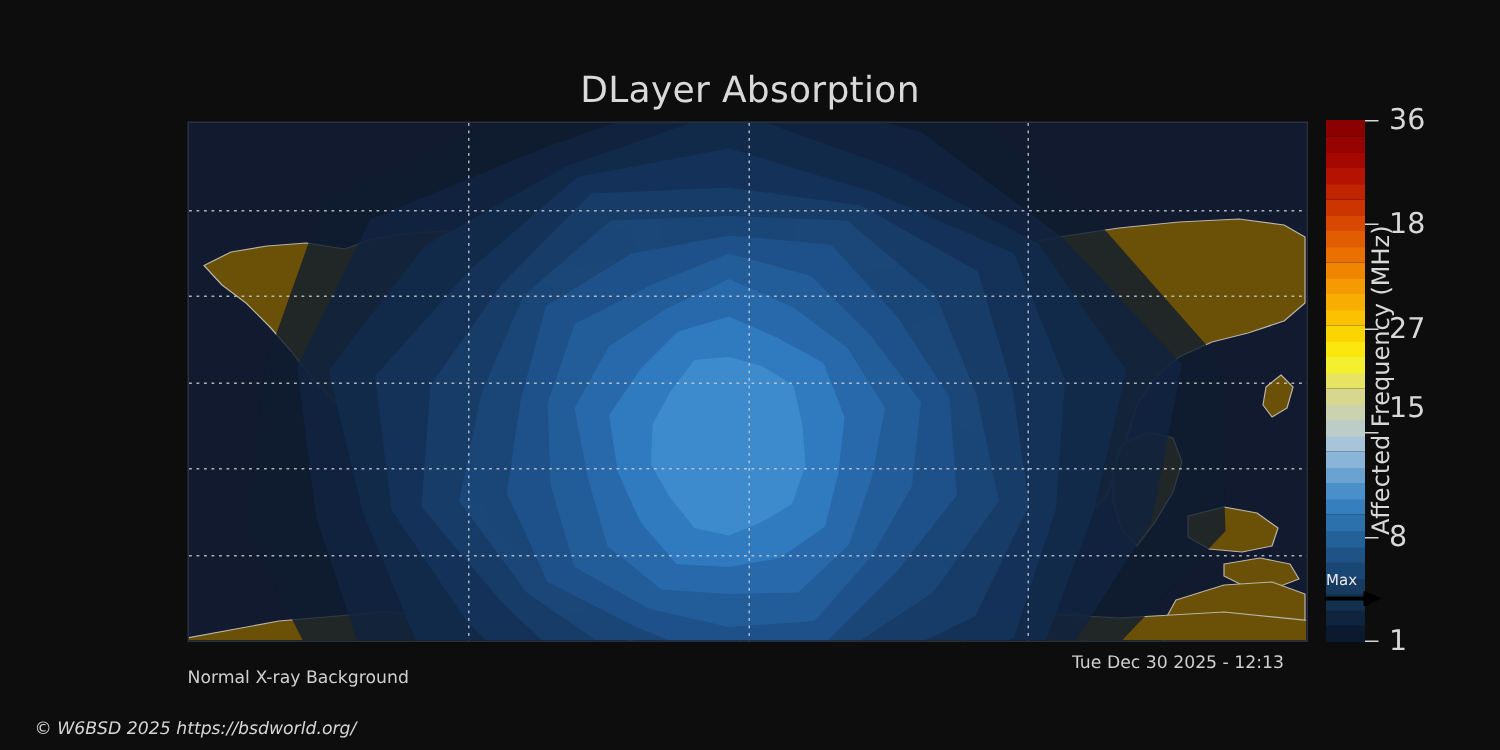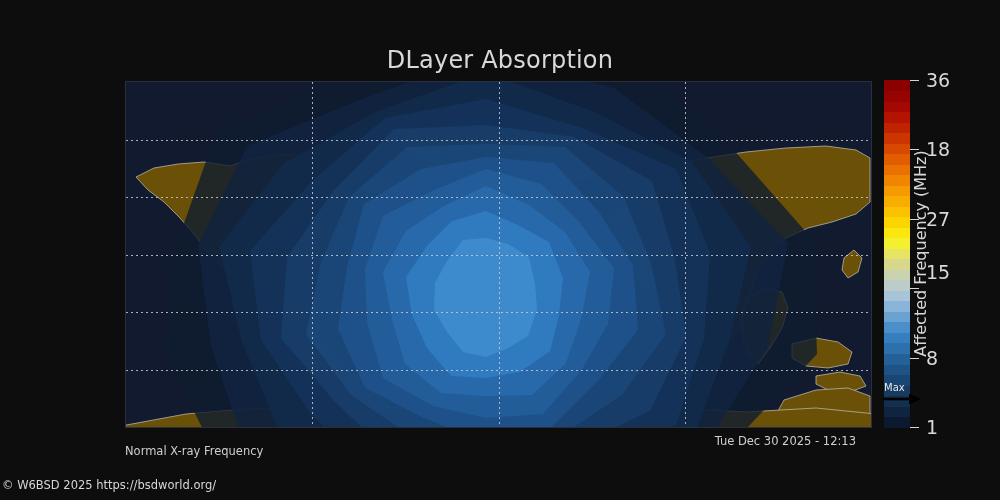--- a/index.html
+++ b/index.html
@@ -71,22 +71,22 @@
   .note-line{
     position:absolute;left:125px;font-size:11.5px;color:#cfcfcf;white-space:nowrap;
   }
   .note-1{top:430px;}
   .note-2{top:444px;}
   .timestamp{
     position:absolute;right:144px;top:434px;font-size:11.5px;color:#cfcfcf;
     white-space:nowrap;
   }
   .copyright{
-    position:absolute;left:2px;top:478px;font-size:11.5px;color:#d6d6d6;
-    white-space:nowrap;
+    position:absolute;left:23px;top:478px;font-size:11.5px;color:#d6d6d6;
+    font-style:italic;white-space:nowrap;
   }
 </style>
 </head>
 <body>
 
 <div id="root">
 
   <div class="chart-title">DLayer Absorption</div>
 
   <div class="map-frame">
@@ -253,17 +253,17 @@
       <svg class="max-arrow" viewBox="0 0 40 10">
         <path d="M0,5 L28,5" stroke="#000" stroke-width="2.6" fill="none"></path>
         <path d="M38,5 L26,10.5 L26,-0.5 Z" fill="#000"></path>
       </svg>
     </div>
   </div>
   <div class="cbar-axis-label">
     <span>Affected Frequency (MHz)</span>
   </div>
 
-  <div class="note-line note-2">Normal X-ray Frequency</div>
+  <div class="note-line note-2">Normal X-ray Background</div>
   <div class="timestamp">Tue Dec 30 2025 - 12:13</div>
   <div class="copyright">© W6BSD 2025 https://bsdworld.org/</div>
 
 </div>
 
 </body></html>

